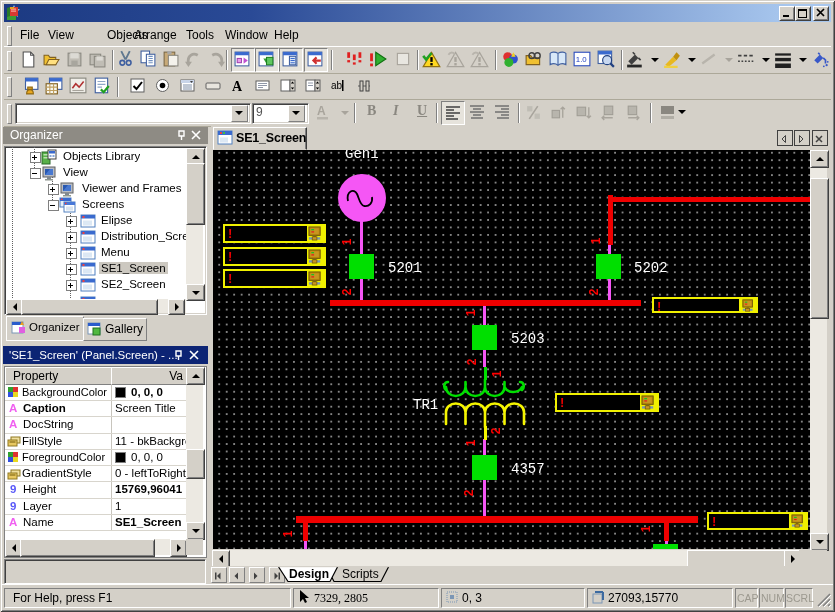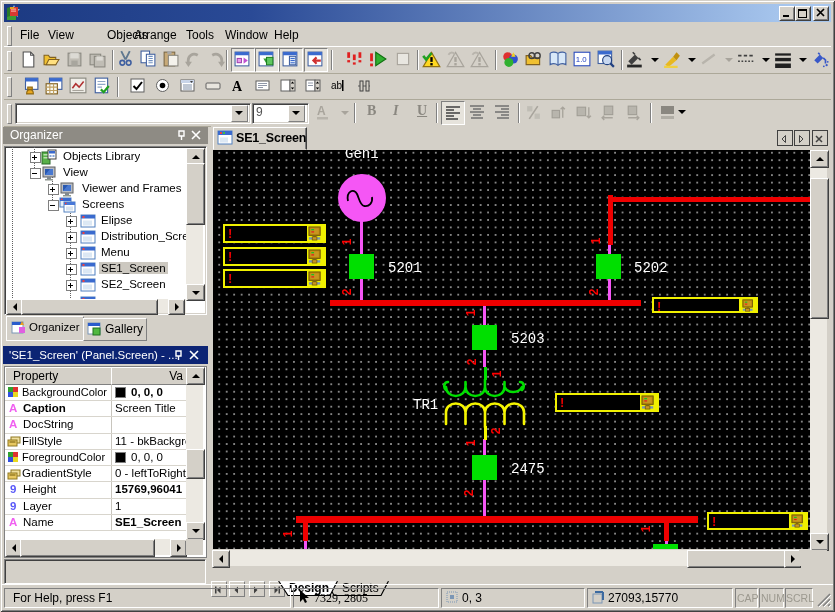--- a/index.html
+++ b/index.html
@@ -721,21 +721,21 @@
 
     <svg class="abs" style="left:229px;top:252px" width="84" height="26" viewBox="0 0 84 26">
       <path d="M4 22 L4 10 A9.75 8.5 0 0 1 23.5 10 M23.5 10 L23.5 22 M23.5 10 A9.75 8.5 0 0 1 43 10 M43 10 L43 25 M43 10 A9.75 8.5 0 0 1 62.5 10 M62.5 10 L62.5 22 M62.5 10 A9.75 8.5 0 0 1 82 10 L82 22" fill="none" stroke="#f5f500" stroke-width="2.6" stroke-linecap="round"></path>
     </svg>
     <div class="abs" style="left:271px;top:276px;width:3px;height:14px;background:#f5f500;"></div>
 
     <div class="clabel" style="left:132px;top:-4px;">Gen1</div>
     <div class="clabel" style="left:175px;top:110px;">5201</div>
     <div class="clabel" style="left:421px;top:110px;">5202</div>
     <div class="clabel" style="left:298px;top:181px;">5203</div>
-    <div class="clabel" style="left:298px;top:311px;">2475</div>
+    <div class="clabel" style="left:298px;top:311px;">4357</div>
     <div class="clabel" style="left:200px;top:247px;">TR1</div>
 
     <div class="vlabel" style="left:128px;top:86px;">1</div>
     <div class="vlabel" style="left:128px;top:136px;">2</div>
     <div class="vlabel" style="left:377px;top:85px;">1</div>
     <div class="vlabel" style="left:375px;top:136px;">2</div>
     <div class="vlabel" style="left:252px;top:157px;">1</div>
     <div class="vlabel" style="left:253px;top:206px;">2</div>
     <div class="vlabel" style="left:278px;top:218px;">1</div>
     <div class="vlabel" style="left:277px;top:275px;">2</div>
@@ -830,21 +830,21 @@
   <div class="abs track" style="left:1px;top:424px;width:598px;height:16px;"></div>
   <div class="sbbtn" style="left:1px;top:424px;width:16px;height:16px;">
         <div class="tri-lf"></div>
       </div>
   <div class="thumb" style="left:476px;top:424px;width:97px;height:16px;"></div>
   <div class="sbbtn" style="left:573px;top:424px;width:15px;height:16px;">
         <div class="tri-rt"></div>
       </div>
   <div class="abs btnface" style="left:588px;top:424px;width:28px;height:16px;"></div>
 
-  <div class="abs" style="left:0;top:440px;width:620px;height:22px;background:#d4d0c8;margin-top:14px;">
+  <div class="abs" style="left:0;top:440px;width:620px;height:22px;background:#d4d0c8;">
     <div class="raised1 abs" style="left:0px;top:1px;width:14px;height:14px;"><svg width="12" height="12" viewBox="0 0 12 12">
             <path d="M8.5 2.5 L5 6 L8.5 9.5 Z" fill="#404040"></path>
             <rect x="3" y="2.5" width="1.5" height="7" fill="#404040"></rect>
           </svg></div>
     <div class="raised1 abs" style="left:18px;top:1px;width:14px;height:14px;"><svg width="12" height="12" viewBox="0 0 12 12">
             <path d="M8 2.5 L4.5 6 L8 9.5 Z" fill="#404040"></path>
           </svg></div>
     <div class="raised1 abs" style="left:38px;top:1px;width:14px;height:14px;"><svg width="12" height="12" viewBox="0 0 12 12">
             <path d="M4 2.5 L7.5 6 L4 9.5 Z" fill="#404040"></path>
           </svg></div>

